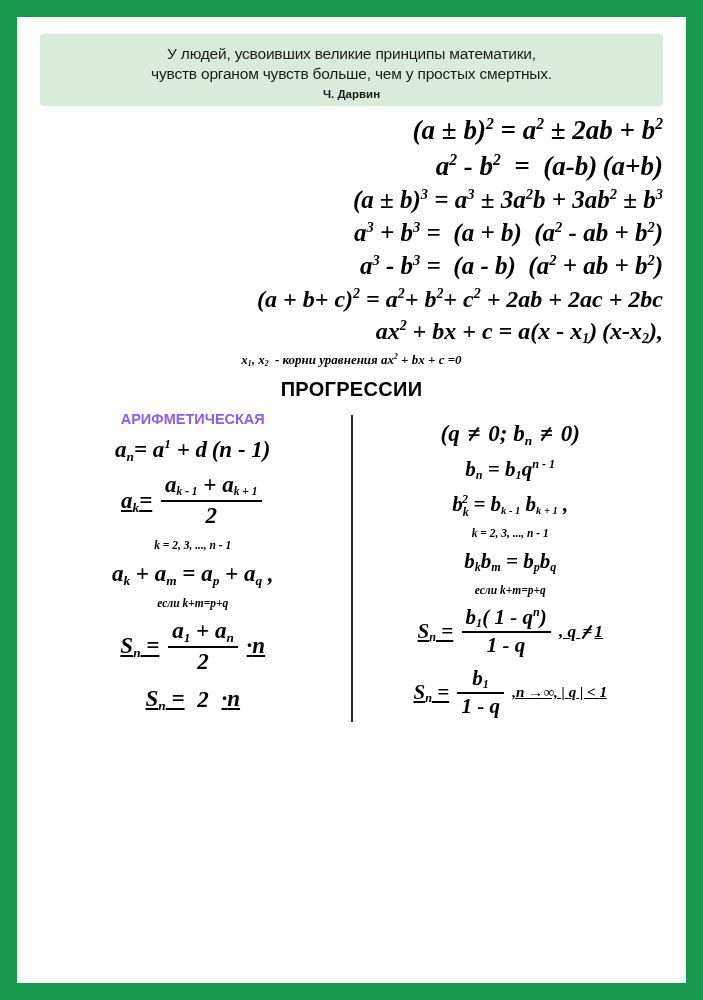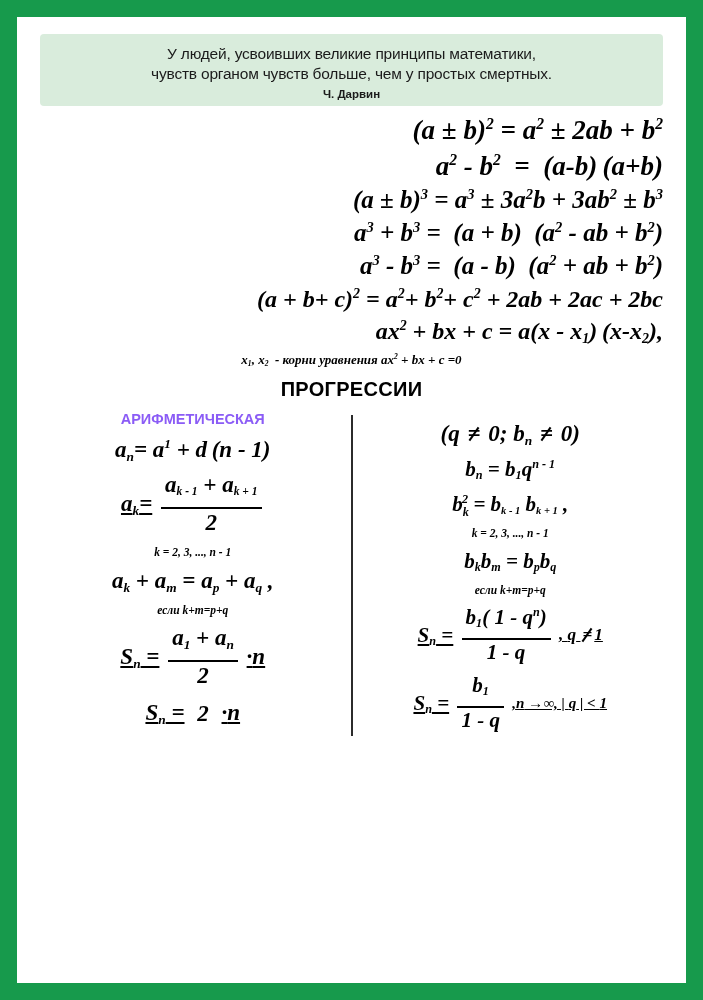--- a/index.html
+++ b/index.html
@@ -161,21 +161,21 @@
 
   
   .frac {
     display: inline-block;
     vertical-align: middle;
     text-align: center;
     margin: 0 3px;
   }
   .frac .num {
     display: block;
-    padding: 0 4px 10px 4px;
+    padding: 0 4px 3px 4px;
     border-bottom: 2px solid #000;
     line-height: 1.05;
   }
   .frac .den {
     display: block;
     padding: 1px 4px 0 4px;
     line-height: 1.1;
   }
   .inline-mid { display: inline-block; vertical-align: middle; text-decoration: underline; }
 

